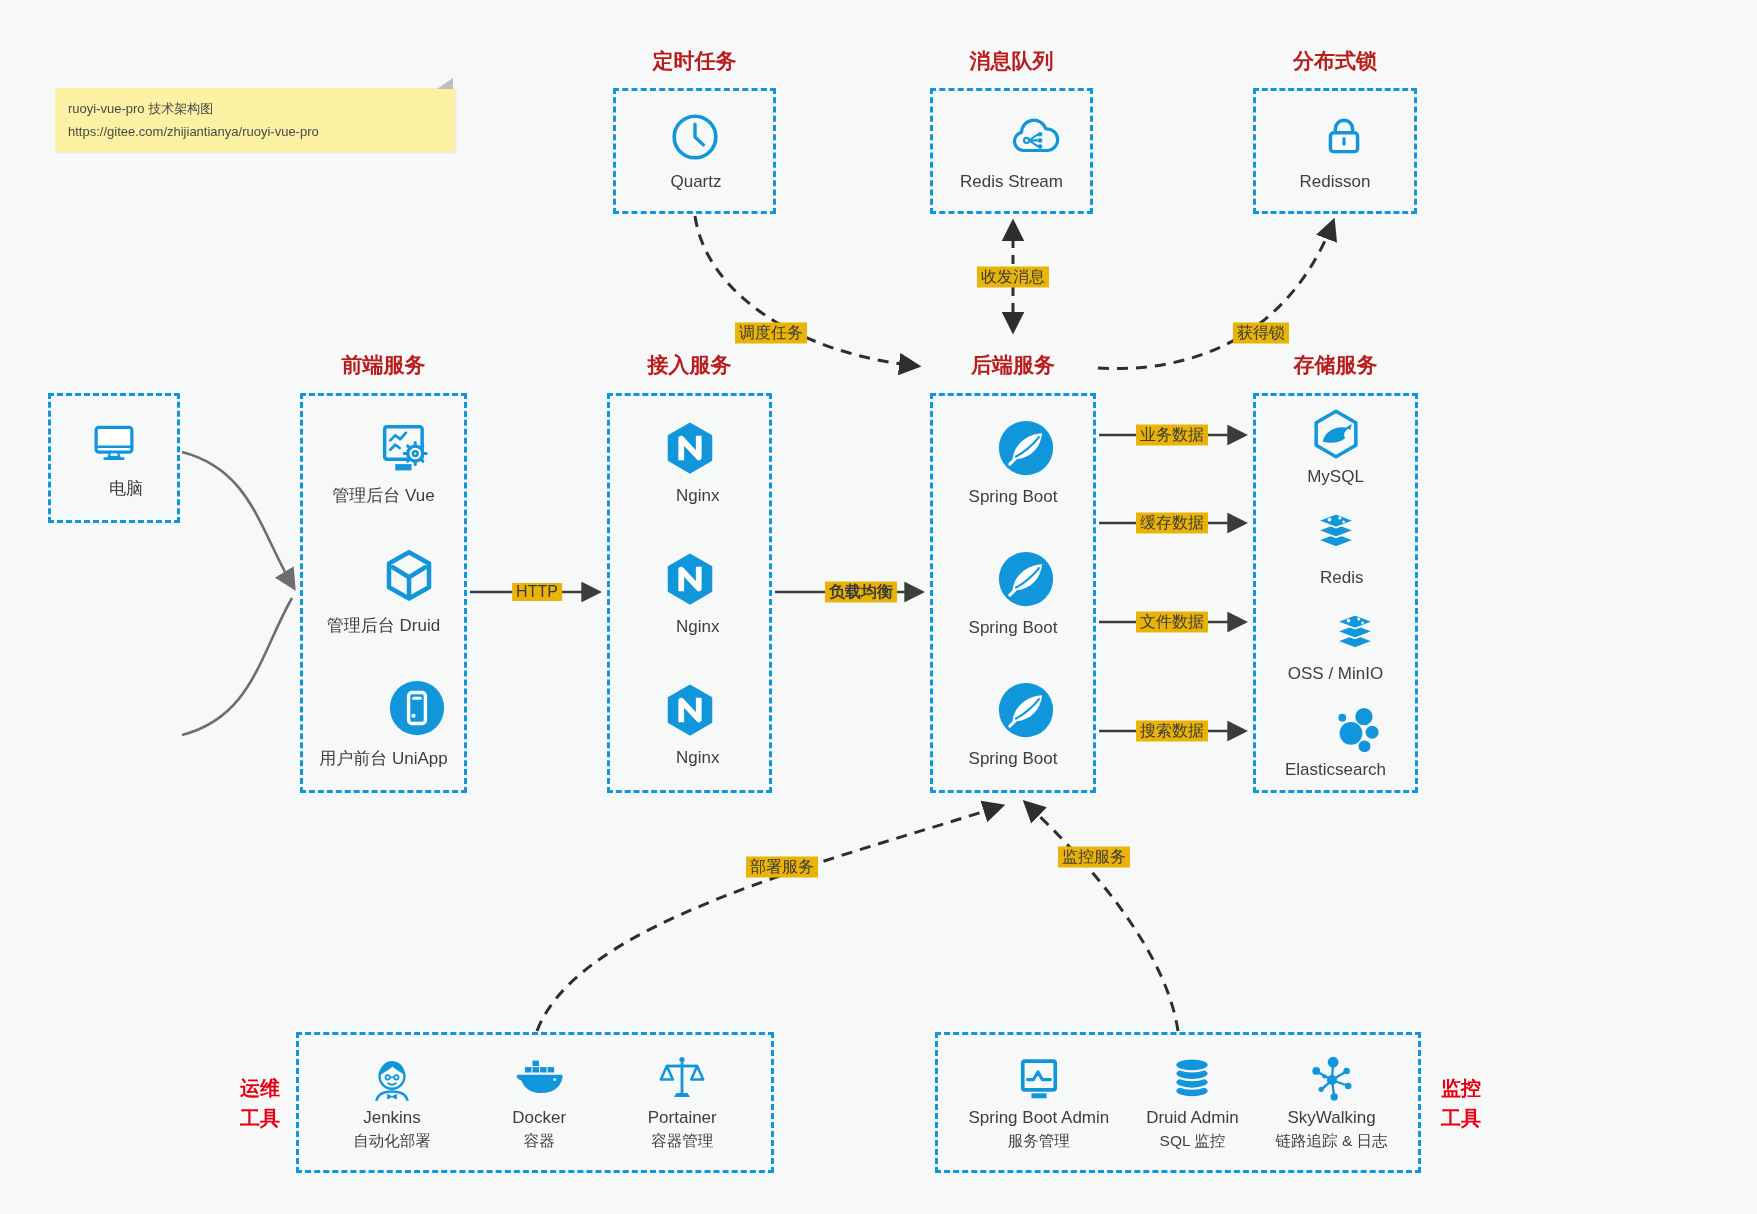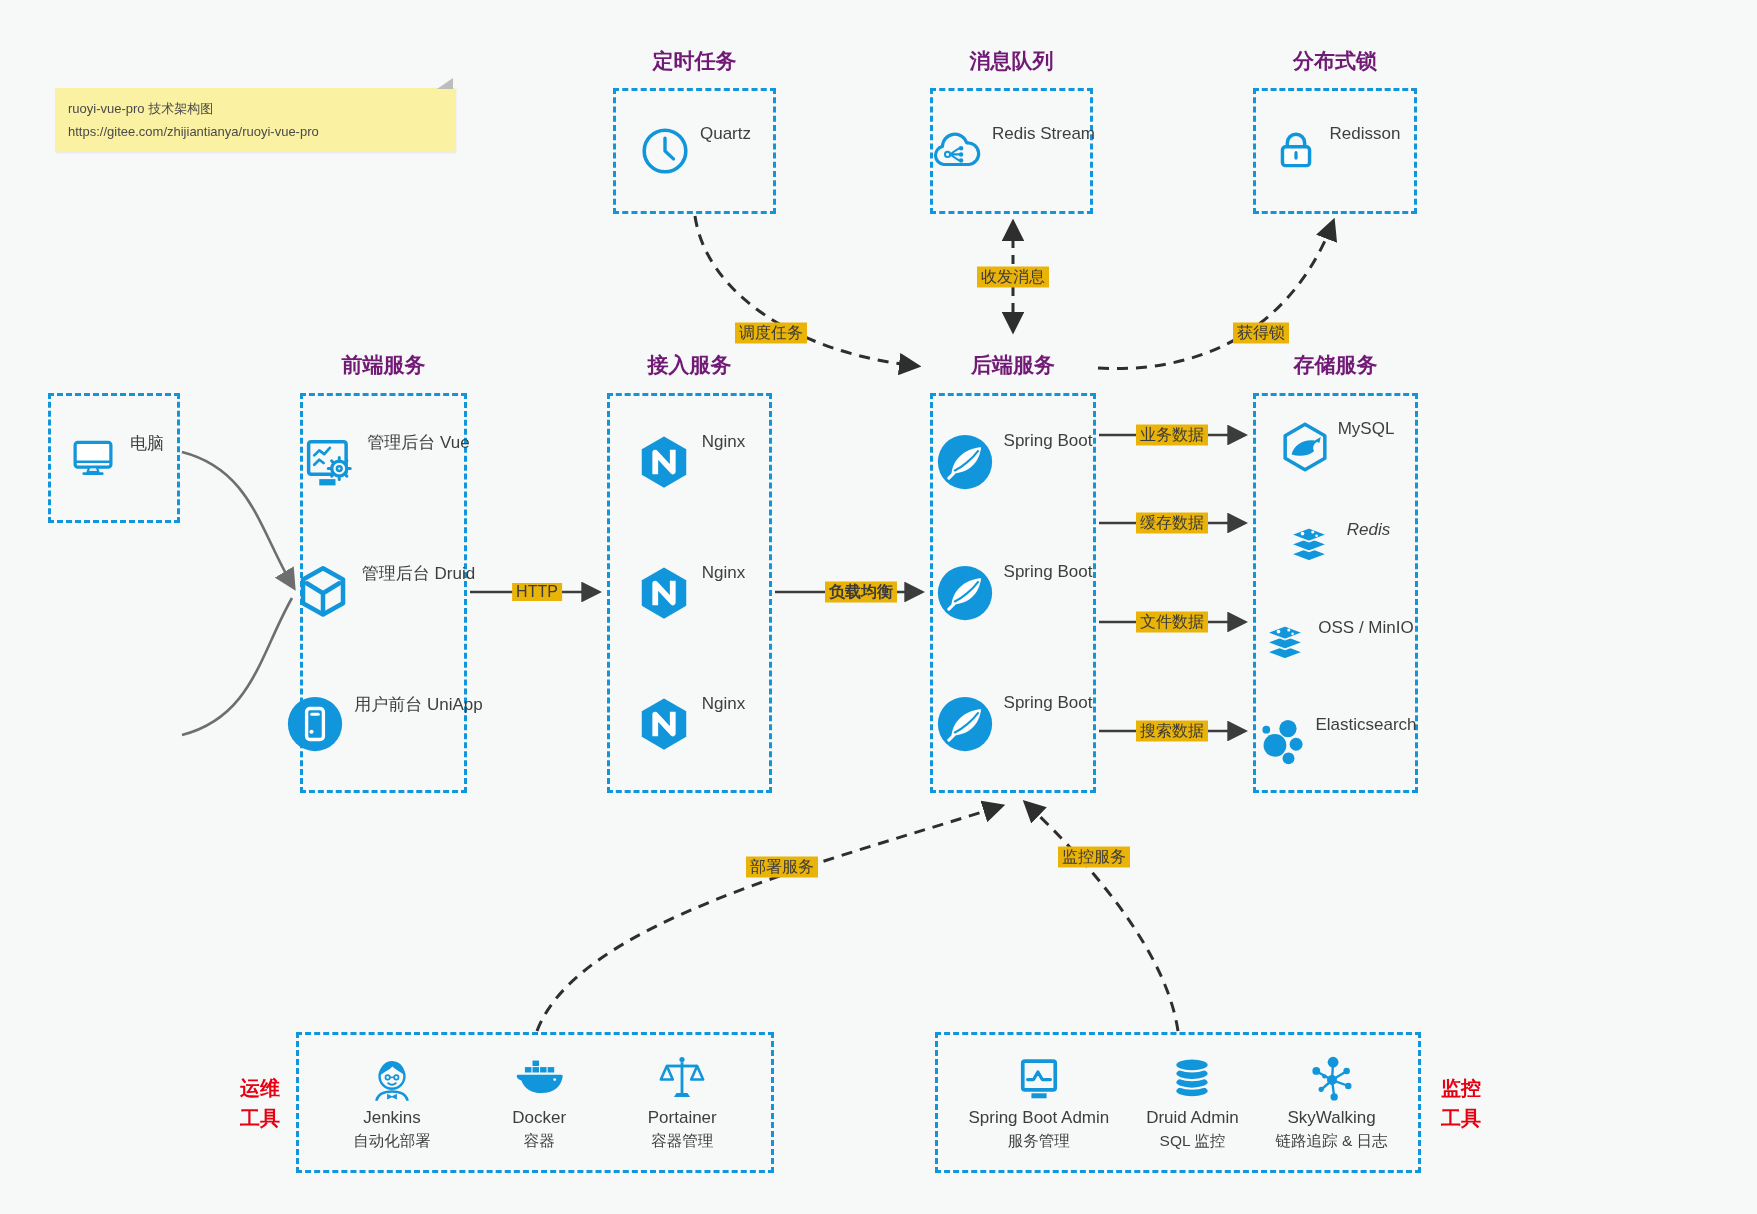--- a/index.html
+++ b/index.html
@@ -8,24 +8,24 @@
     position:relative; width:1757px; height:1214px;
     background:#f7f8f8; overflow:hidden;
     font-family:"Liberation Sans", sans-serif;
   }
   .svg-layer { position:absolute; left:0; top:0; z-index:1; }
 
   .dashed-box { position:absolute; border:3px dashed #1296db; z-index:2; background:transparent; }
   .v-flex { display:flex; flex-direction:column; align-items:center; justify-content:space-around; }
   .h-flex { display:flex; flex-direction:row; align-items:center; justify-content:space-around; }
 
-  .sec-title { position:absolute; z-index:2; color:#701a75; font-weight:bold; font-size:21px; text-align:center; white-space:nowrap; }
+  .sec-title { position:absolute; z-index:2; color:#b91c1c; font-weight:bold; font-size:21px; text-align:center; white-space:nowrap; }
   .side-title { position:absolute; z-index:2; color:#e60012; font-weight:bold; font-size:20px; line-height:30px; text-align:center; white-space:nowrap; }
 
-  .node { display:flex; flex-direction:row; align-items:flex-start; gap:8px; }
+  .node { display:flex; flex-direction:column; align-items:flex-end; gap:8px; }
   .node-label { font-size:17px; color:#3e3e3e; white-space:nowrap; }
 
   .tool-item { display:flex; flex-direction:column; align-items:center; gap:3px; }
   .tool-name { font-size:17px; color:#3e3e3e; white-space:nowrap;text-align:center; }
   .tool-desc { font-size:15.5px; color:#3e3e3e; white-space:nowrap; }
 
   .edge-label {
     position:absolute; z-index:3; font-size:16px; color:#3b3b3b;
     background:#eab308; padding:0 4px; white-space:nowrap;
     transform:translate(-50%,-50%);
@@ -234,21 +234,21 @@
 
   <div class="dashed-box v-flex" style="left:1253px;top:393px;width:165px;height:400px;">
     <div class="node" style="gap:5px;">
       <svg width="56" height="56" viewBox="0 0 48 48">
         <polygon points="24,4.5 41,14.3 41,33.7 24,43.5 7,33.7 7,14.3" fill="none" stroke="#1296db" stroke-width="3" stroke-linejoin="round"></polygon>
         <path d="M12.5 30.5 C14.5 21.5 24.5 16 35.5 19 C31.5 20.8 30 24 31.8 27.6 C27.5 31.4 19.5 32.6 12.5 30.5 Z" fill="#1296db"></path>
         <path d="M32.5 18.5 l5 -3 l-1.2 5 z" fill="#1296db"></path>
       </svg>
       <span class="node-label">MySQL</span>
     </div>
-    <div class="node" style="gap:10px;font-style:italic;">
+    <div class="node" style="gap:10px;">
       <svg width="56" height="52" viewBox="0 0 48 48">
         <g fill="#1296db" stroke="#f7f8f8" stroke-width="1.6">
           <polygon points="24,25 41,31.5 24,38 7,31.5"></polygon>
           <polygon points="24,16 41,22.5 24,29 7,22.5"></polygon>
           <polygon points="24,7 41,13.5 24,20 7,13.5"></polygon>
         </g>
         <circle cx="18" cy="12.5" r="1.7" fill="#ffffff"></circle>
         <circle cx="27.5" cy="11" r="1.4" fill="#ffffff"></circle>
         <circle cx="31" cy="14.5" r="1.2" fill="#ffffff"></circle>
       </svg>

